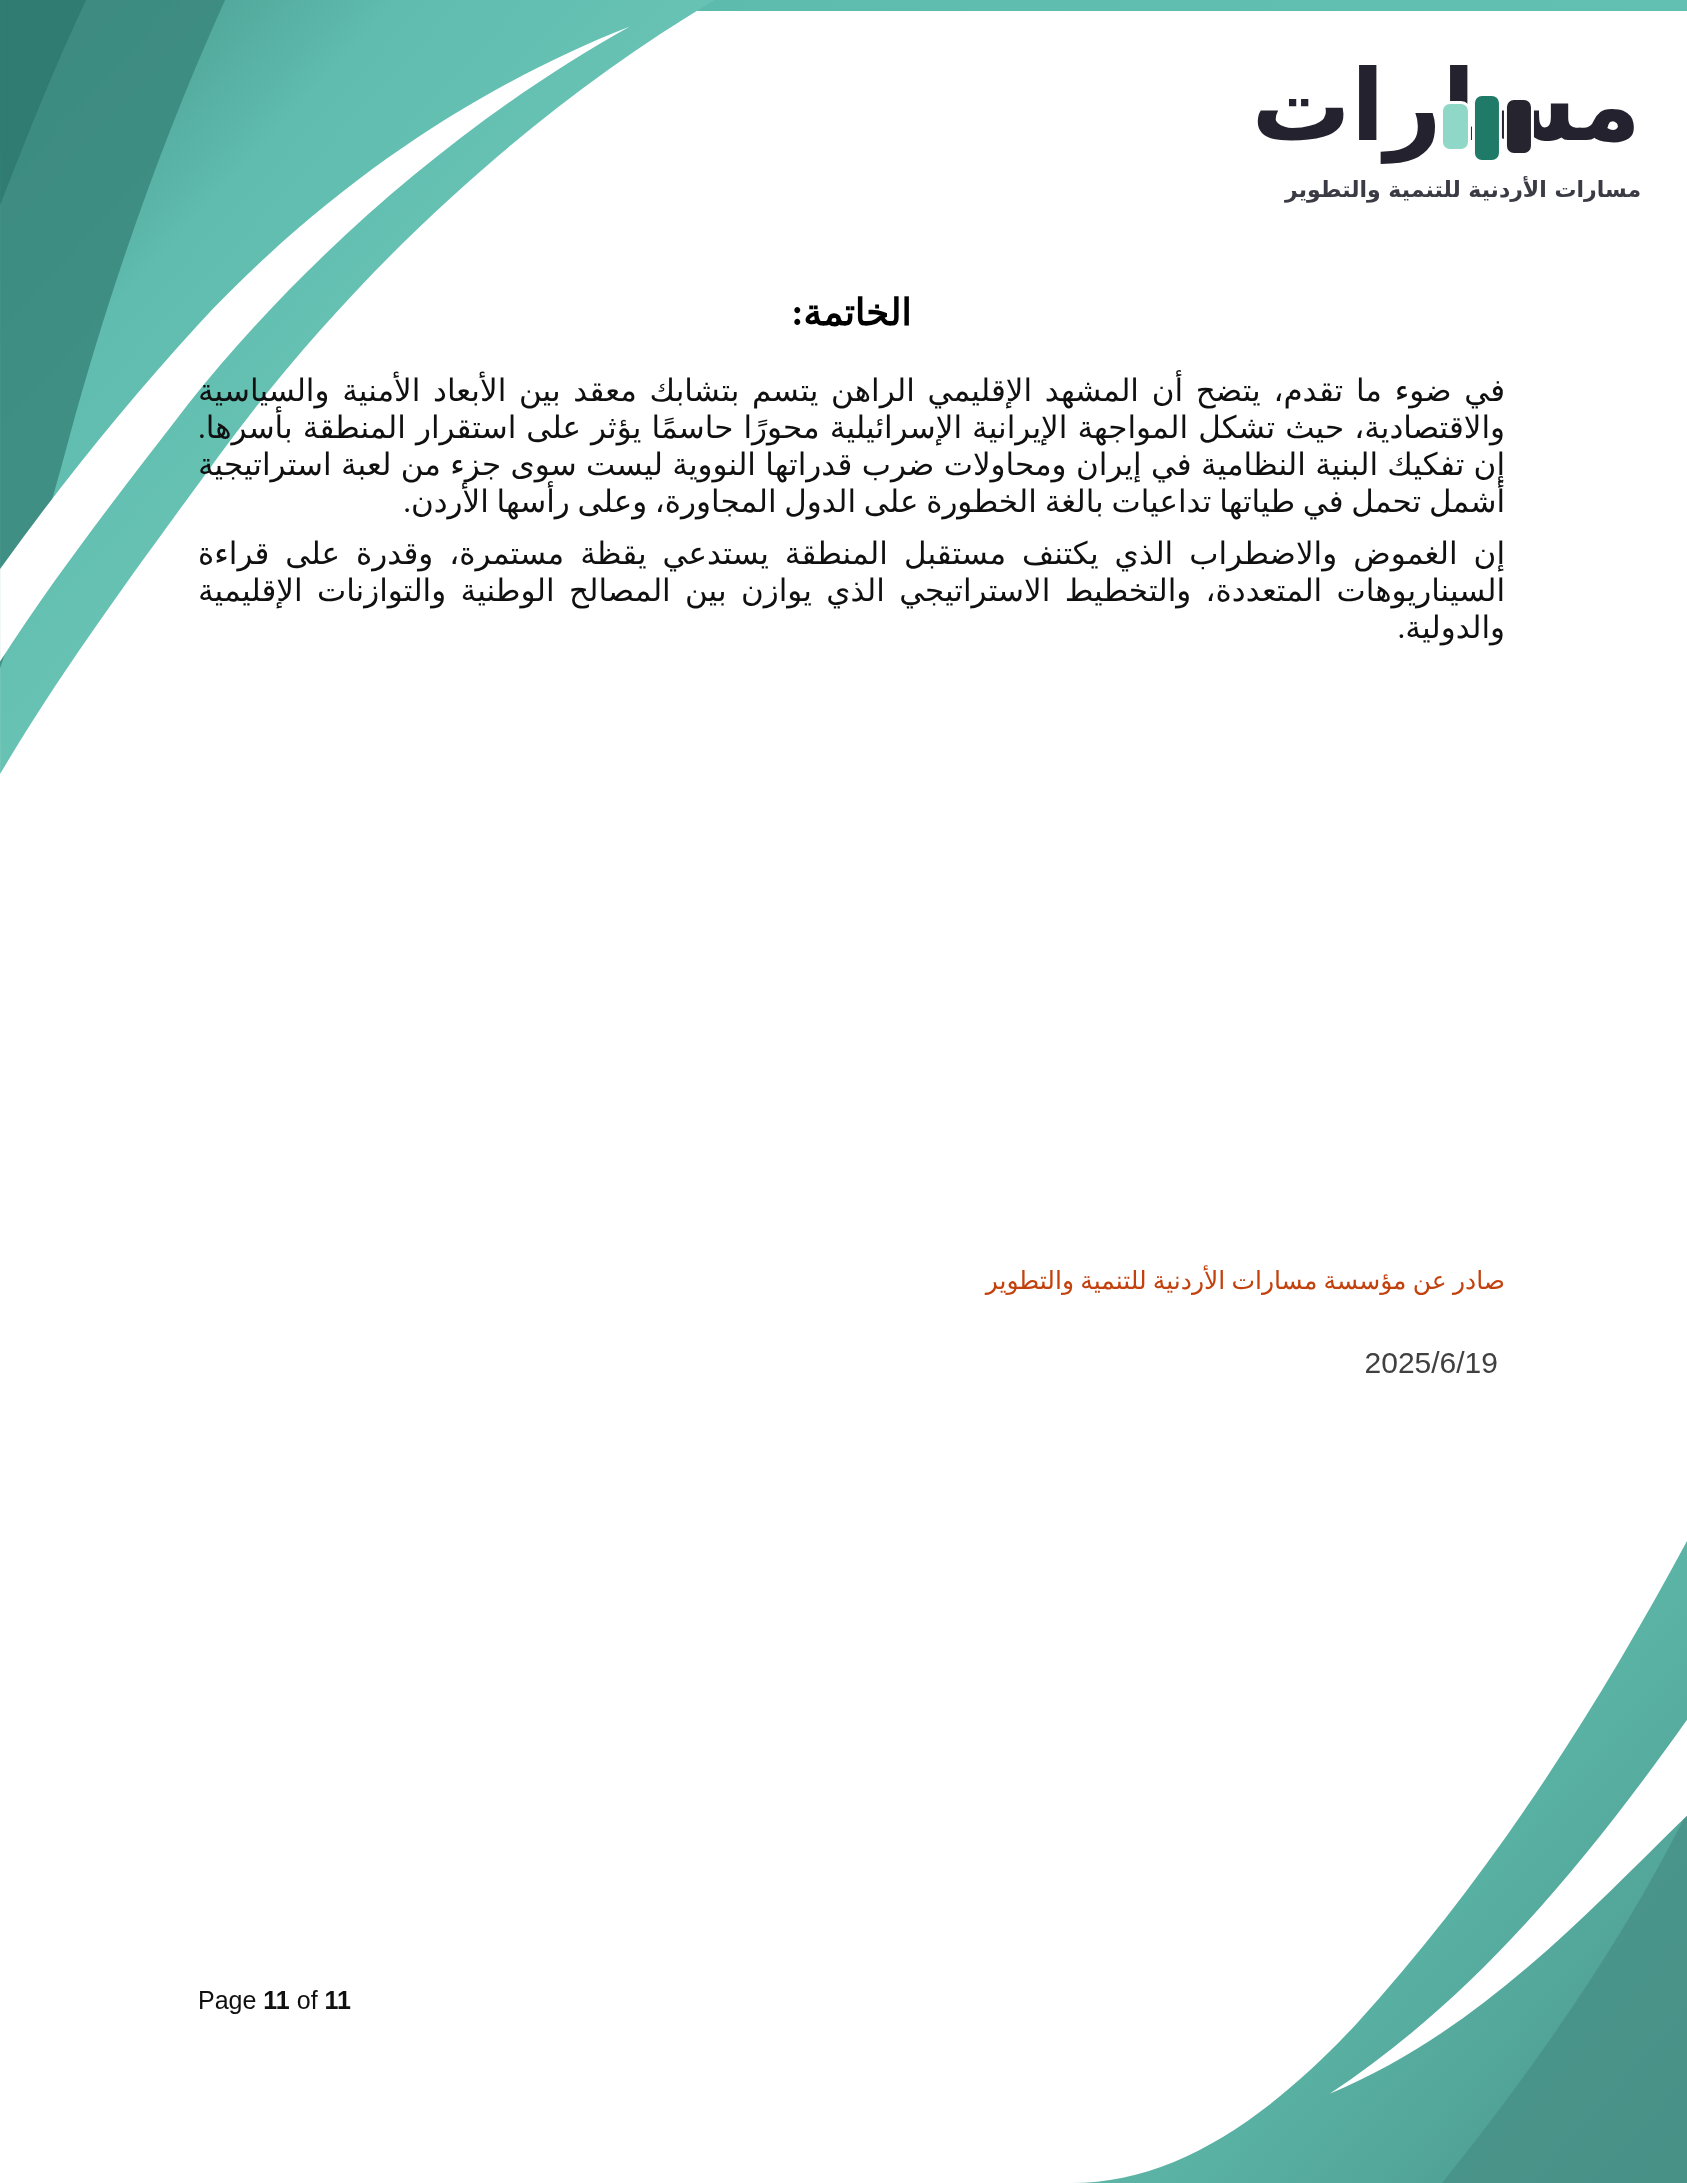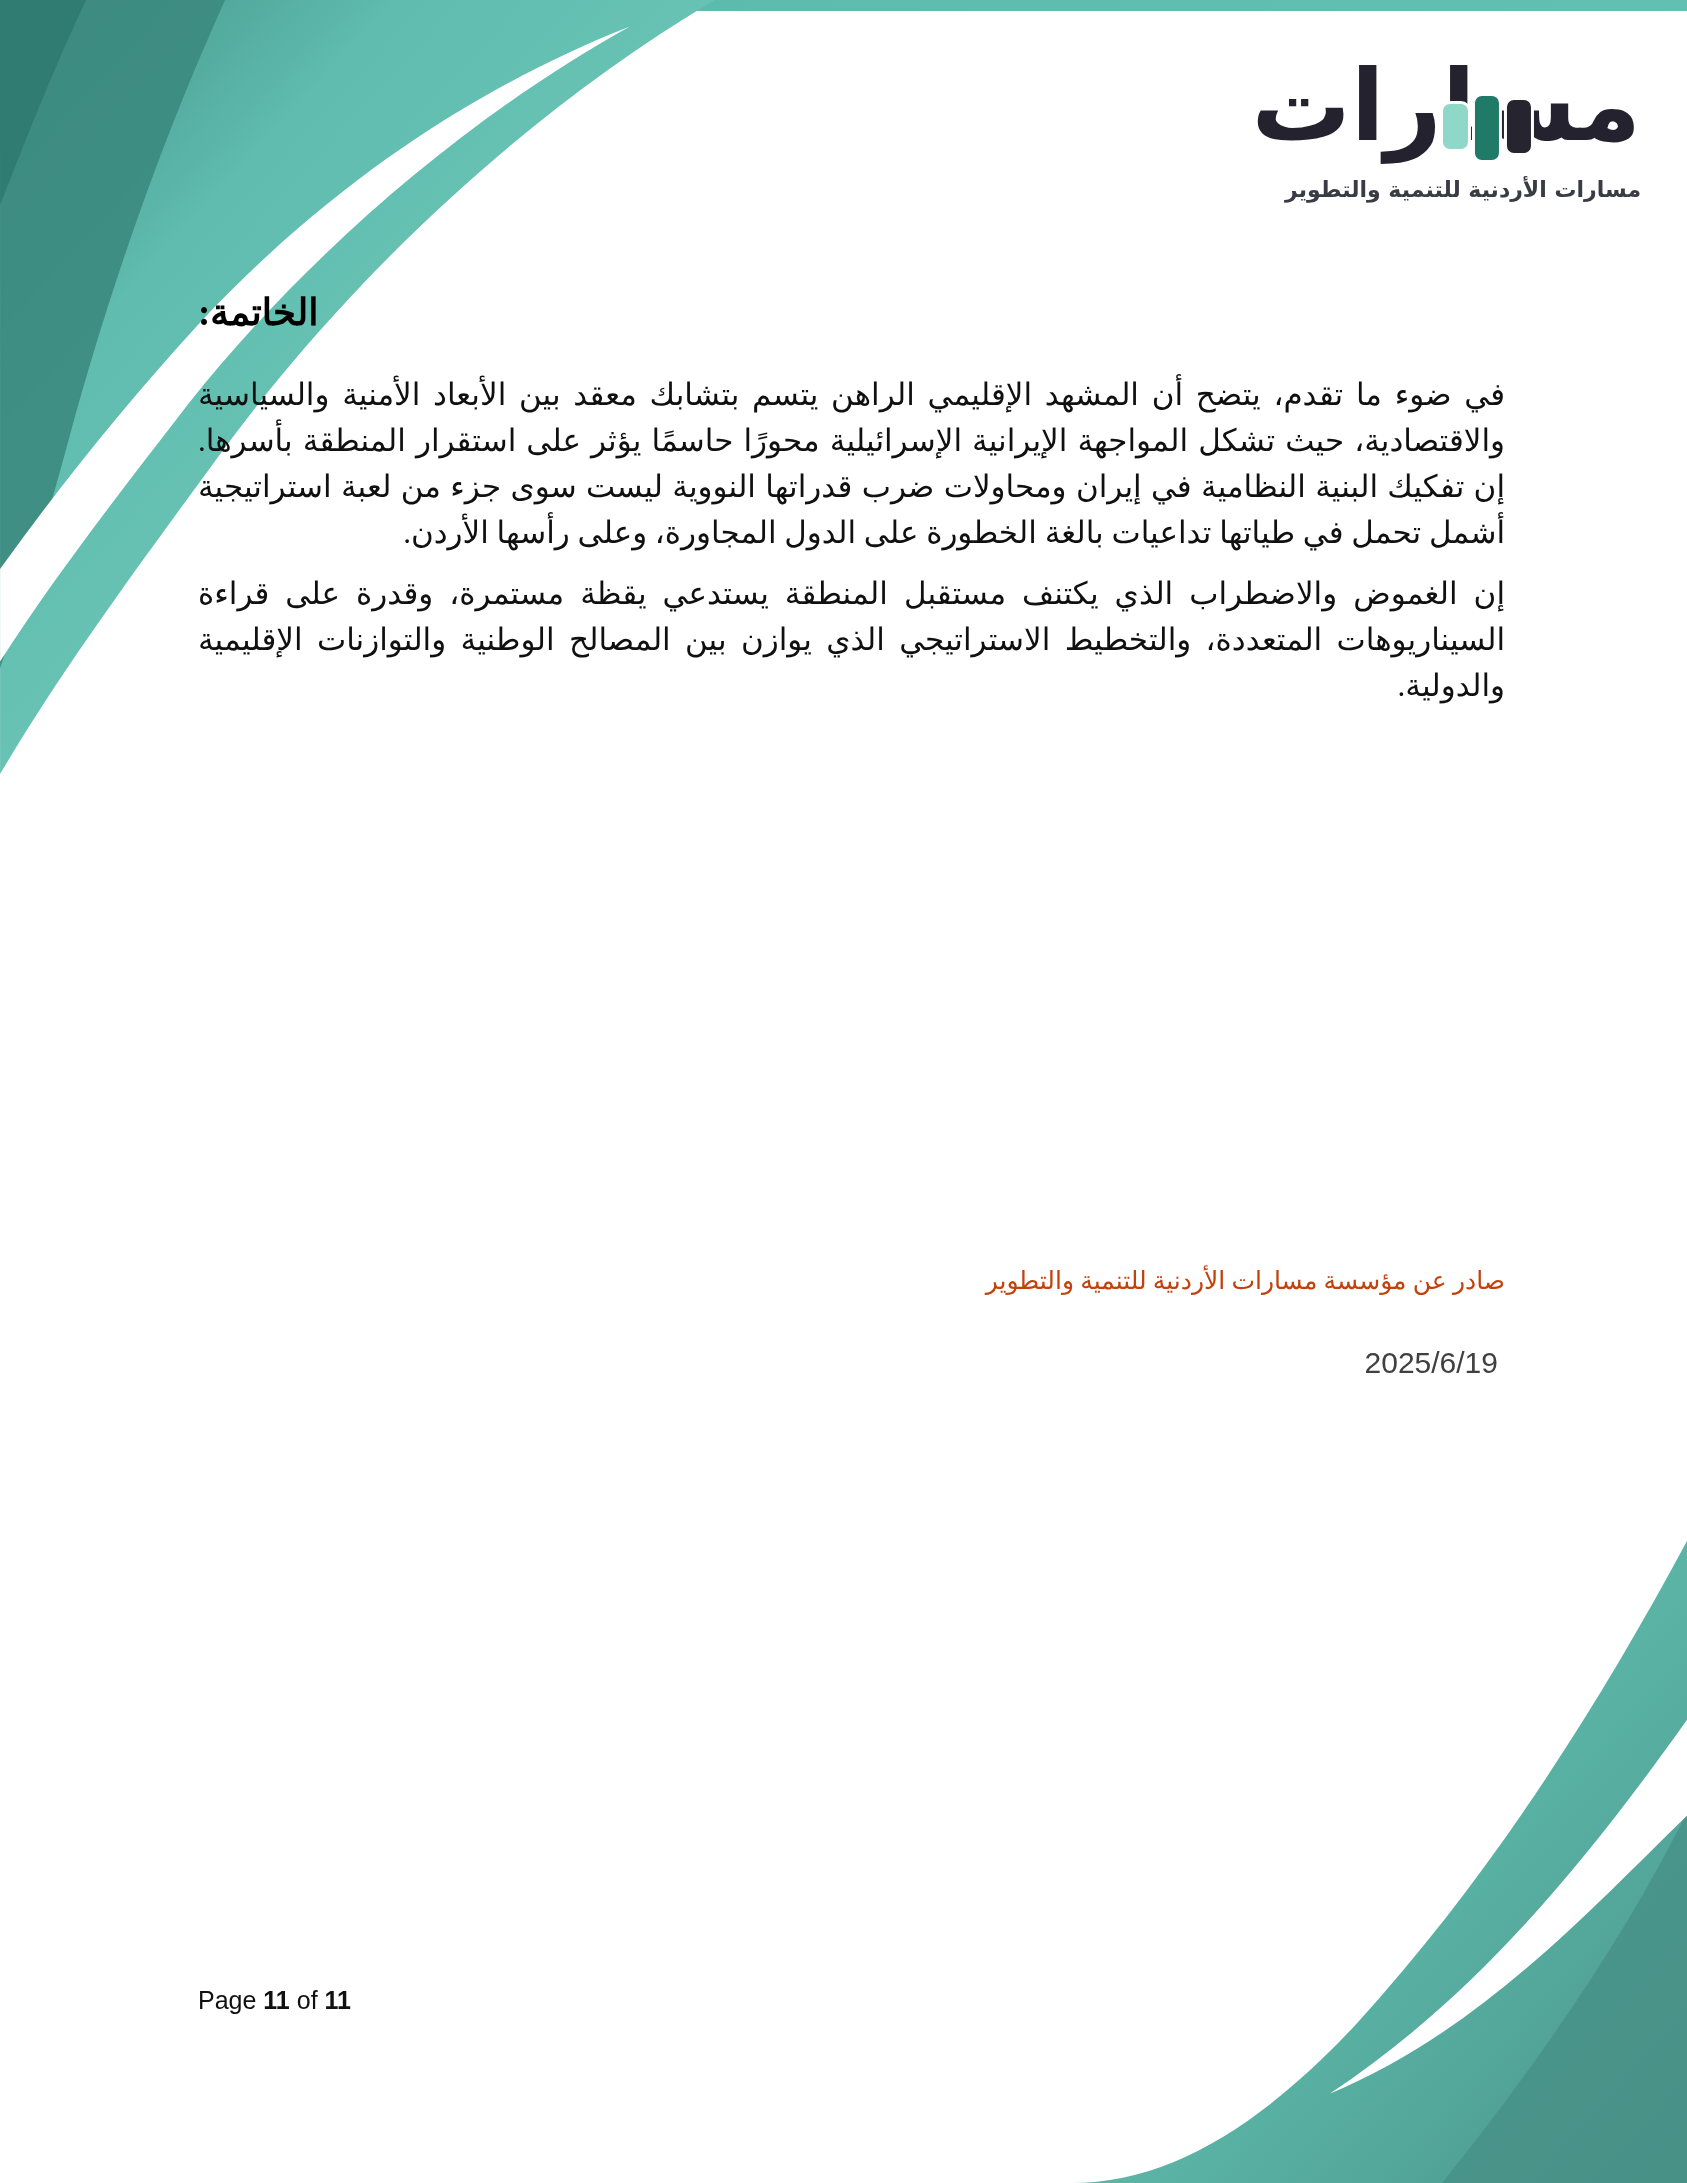--- a/index.html
+++ b/index.html
@@ -33,24 +33,24 @@
   .logo-bar.b2{height:64px;margin-top:0}
   .logo-bar.b3{height:53px;margin-top:4px}
   .logo-tagline{
     font-family:"DejaVu Sans","Liberation Sans",sans-serif;
     font-weight:600;font-size:22px;line-height:29px;color:#3b3b45;margin-top:7px;
   }
   
   .content{position:absolute;top:290px;left:198px;right:182px;direction:rtl}
   .content h1{
     margin:0 0 36px 0;font-weight:700;font-size:37px;line-height:46px;color:#000;
-    text-align:left;
+    text-align:center;
   }
   .content p{
-    margin:0 0 14.6px 0;font-size:31px;line-height:46px;color:#101010;
+    margin:0 0 14.6px 0;font-size:31px;line-height:37px;color:#101010;
     text-align:justify;text-align-last:right;
   }
   .release{
     position:absolute;top:1256px;right:182px;direction:rtl;
     font-size:25px;line-height:50px;color:#c2410c;text-align:left;
   }
   .date{
     position:absolute;top:1340px;right:189px;direction:ltr;
     font-family:"Liberation Sans","DejaVu Sans",sans-serif;
     font-size:30px;line-height:45px;color:#404040;

